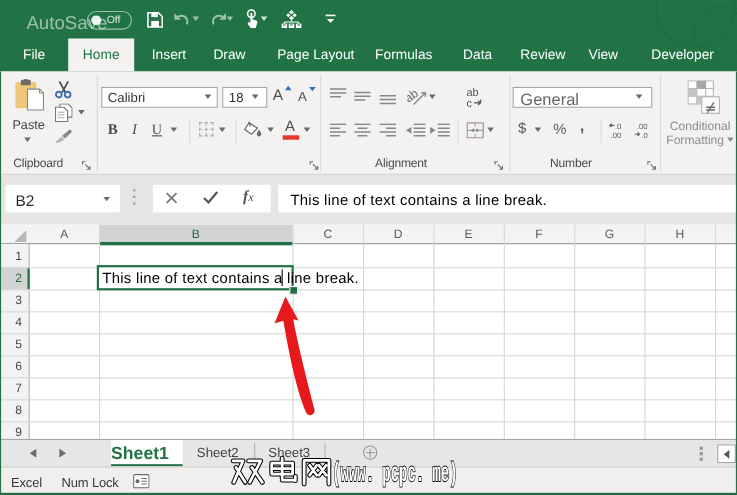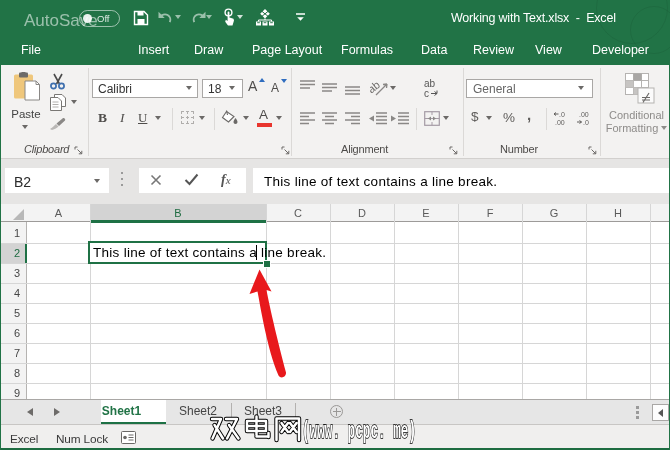--- a/index.html
+++ b/index.html
@@ -78,39 +78,41 @@
     <rect x="1" y="12.5" width="5" height="4" fill="#fff"></rect>
     <rect x="7.5" y="12.5" width="5" height="4" fill="#fff"></rect>
     <rect x="14" y="12.5" width="5" height="4" fill="#fff"></rect>
     <path d="M2.2 13.7 h2.6 M8.7 13.7 h2.6 M15.2 13.7 h2.6" stroke="#1e6c41" stroke-width="0.9"></path>
   </svg>
 
   <svg class="abs" style="left:295px;top:13px" width="11" height="9" viewBox="0 0 11 9">
     <path d="M1 1 H10" stroke="#fff" stroke-width="1.5"></path>
     <path d="M2.2 4.2 H8.8 L5.5 7.8 Z" fill="#fff"></path>
   </svg>
-  <div class="ttxt" style="left:451px;top:11px;width:220px;text-align:left;font-size:12.5px;white-space:nowrap;letter-spacing:-0.2px;">Working with Text.xlsx&nbsp; -&nbsp; Excel</div>
 
   <div class="tabtxt" style="left:17px;width:28px;text-align:center;">File</div>
   <div class="tabtxt" style="left:138px;">Insert</div>
   <div class="tabtxt" style="left:194px;">Draw</div>
   <div class="tabtxt" style="left:252px;">Page Layout</div>
   <div class="tabtxt" style="left:341px;">Formulas</div>
   <div class="tabtxt" style="left:421px;">Data</div>
   <div class="tabtxt" style="left:473px;">Review</div>
   <div class="tabtxt" style="left:535px;">View</div>
   <div class="tabtxt" style="left:592px;">Developer</div>
+  <div id="hometab">
+      <span>Home</span>
+    </div>
 </div>
 
 <div class="abs" id="ribbon">
   <div class="gsep" style="left:88px"></div>
   <div class="gsep" style="left:291px"></div>
   <div class="gsep" style="left:463px"></div>
   <div class="gsep" style="left:600px"></div>
-  <div class="glabel" style="left:24px;font-style:italic;">Clipboard</div>
+  <div class="glabel" style="left:12px;">Clipboard</div>
   <div class="glabel" style="left:166px;margin-top:27px;">Font</div>
   <div class="glabel" style="left:341px;">Alignment</div>
   <div class="glabel" style="left:500px;">Number</div>
 
   <div id="g-clip">
 
     <svg class="abs" style="left:13px;top:7px" width="28" height="30" viewBox="0 0 28 30">
       <rect x="1" y="2.5" width="19" height="24" rx="1.5" fill="#efc77c"></rect>
       <rect x="6" y="0.5" width="9" height="5" rx="1" fill="#6d6b69"></rect>
       <rect x="8.5" y="-0.5" width="4" height="3" rx="1" fill="#6d6b69"></rect>
@@ -222,21 +224,21 @@
 
     <svg class="abs" style="left:424px;top:46px" width="16" height="15" viewBox="0 0 16 15">
       <rect x="0.7" y="0.7" width="14.6" height="13.6" fill="none" stroke="#a59ba5" stroke-width="1.2"></rect>
       <path d="M0.7 7.5 H15.3 M8 0.7 V4 M8 11 V14.3" stroke="#a59ba5" stroke-width="1"></path>
       <path d="M4 7.5 L7 5.5 V9.5 Z M12 7.5 L9 5.5 V9.5 Z" fill="#8a8886"></path>
     </svg>
     <div class="car" style="left:443px;top:51px;"></div>
   </div>
   <div id="g-num">
     <div class="combo" style="left:466px;top:14px;width:125px;">
-      <div style="position:absolute;left:6px;top:2px;font-size:12px;color:#666;">General</div>
+      <div style="position:absolute;left:6px;top:2px;font-size:15px;color:#666;">General</div>
     </div>
     <div class="car" style="left:578px;top:21px;"></div>
     <div class="icx" style="left:471px;top:44px;font-size:13.5px;color:#5f5d5b;">$</div>
     <div class="car" style="left:486px;top:51px;"></div>
     <div class="icx" style="left:503px;top:45px;font-size:13.5px;color:#5f5d5b;">%</div>
     <div class="icx" style="left:527px;top:41px;font-size:15px;color:#5f5d5b;font-weight:bold;">,</div>
     <div style="position:absolute;left:546px;top:43px;width:1px;height:22px;background:#dbd9d7;"></div>
     <svg class="abs" style="left:553px;top:45px" width="17" height="16" viewBox="0 0 17 16">
       <text x="6" y="7" font-size="7" fill="#5f5d5b" font-family="Liberation Sans">.0</text>
       <path d="M5.5 4 H1 M1 4 L3 2.5 M1 4 L3 5.5" stroke="#5f5d5b" stroke-width="1" fill="none"></path>
@@ -351,21 +353,21 @@
   <svg class="abs" style="left:240px;top:60px" width="60" height="120" viewBox="0 0 60 120">
     <path d="M19.5 5.5 L9.5 30 L17.5 27.5 C20 40 27 85 38.5 111.5 C40.5 115 46.5 113.5 46 108.5 C38 78 30 45 26.5 26 L31.5 27.5 Z" fill="#e8191c"></path>
   </svg>
 </div>
 
 <div class="abs" id="tabbar">
   <div style="position:absolute;left:27px;top:8px;width:0;height:0;border-top:4px solid transparent;border-bottom:4px solid transparent;border-right:6px solid #6d6b69;"></div>
   <div style="position:absolute;left:54px;top:8px;width:0;height:0;border-top:4px solid transparent;border-bottom:4px solid transparent;border-left:6px solid #6d6b69;"></div>
   <div style="position:absolute;left:101px;top:0;width:64.5px;height:22px;background:#fff;"></div>
   <div style="position:absolute;left:101px;top:21.5px;width:64.5px;height:2.5px;background:#1e7145;"></div>
-  <div style="position:absolute;left:101px;top:4px;width:41px;text-align:center;font-size:12px;font-weight:bold;color:#217346;">Sheet1</div>
+  <div style="position:absolute;left:101px;top:4px;width:41px;text-align:center;font-size:16px;font-weight:bold;color:#217346;">Sheet1</div>
   <div style="position:absolute;left:165.5px;top:4px;width:65px;text-align:center;font-size:12px;color:#444;">Sheet2</div>
   <div style="position:absolute;left:231px;top:4px;width:64px;text-align:center;font-size:12px;color:#444;">Sheet3</div>
   <div style="position:absolute;left:231px;top:3px;width:1px;height:17px;background:#b3b1af;"></div>
   <div style="position:absolute;left:295px;top:3px;width:1px;height:17px;background:#b3b1af;"></div>
   <div style="position:absolute;left:330px;top:5px;width:13px;height:13px;border:1.5px solid #9a9896;border-radius:50%;box-sizing:border-box;"></div>
   <div style="position:absolute;left:332.5px;top:10.7px;width:8px;height:1.6px;background:#9a9896;"></div>
   <div style="position:absolute;left:335.7px;top:7.5px;width:1.6px;height:8px;background:#9a9896;"></div>
   <div style="position:absolute;left:636px;top:6px;width:2.5px;height:2.5px;background:#9a9a9a;box-shadow:0 5px 0 #9a9a9a,0 10px 0 #9a9a9a;"></div>
   <div style="position:absolute;left:652px;top:4px;width:17px;height:17px;background:#fdfdfd;border:1px solid #a9a7a5;box-sizing:border-box;"></div>
   <div style="position:absolute;left:658px;top:8.5px;width:0;height:0;border-top:4px solid transparent;border-bottom:4px solid transparent;border-right:5.5px solid #555;"></div>

